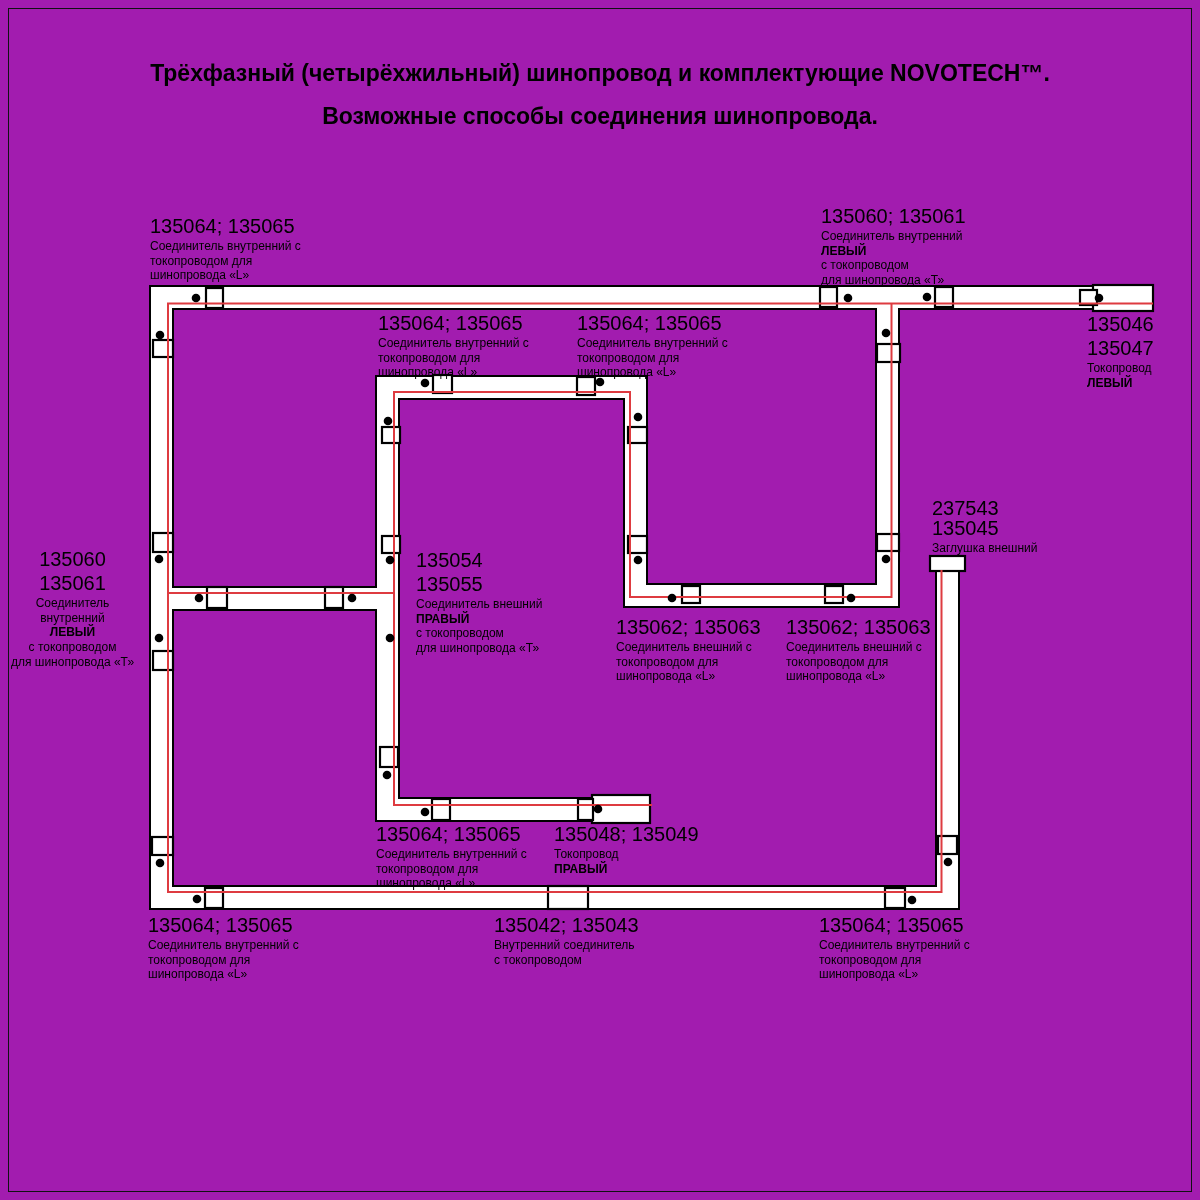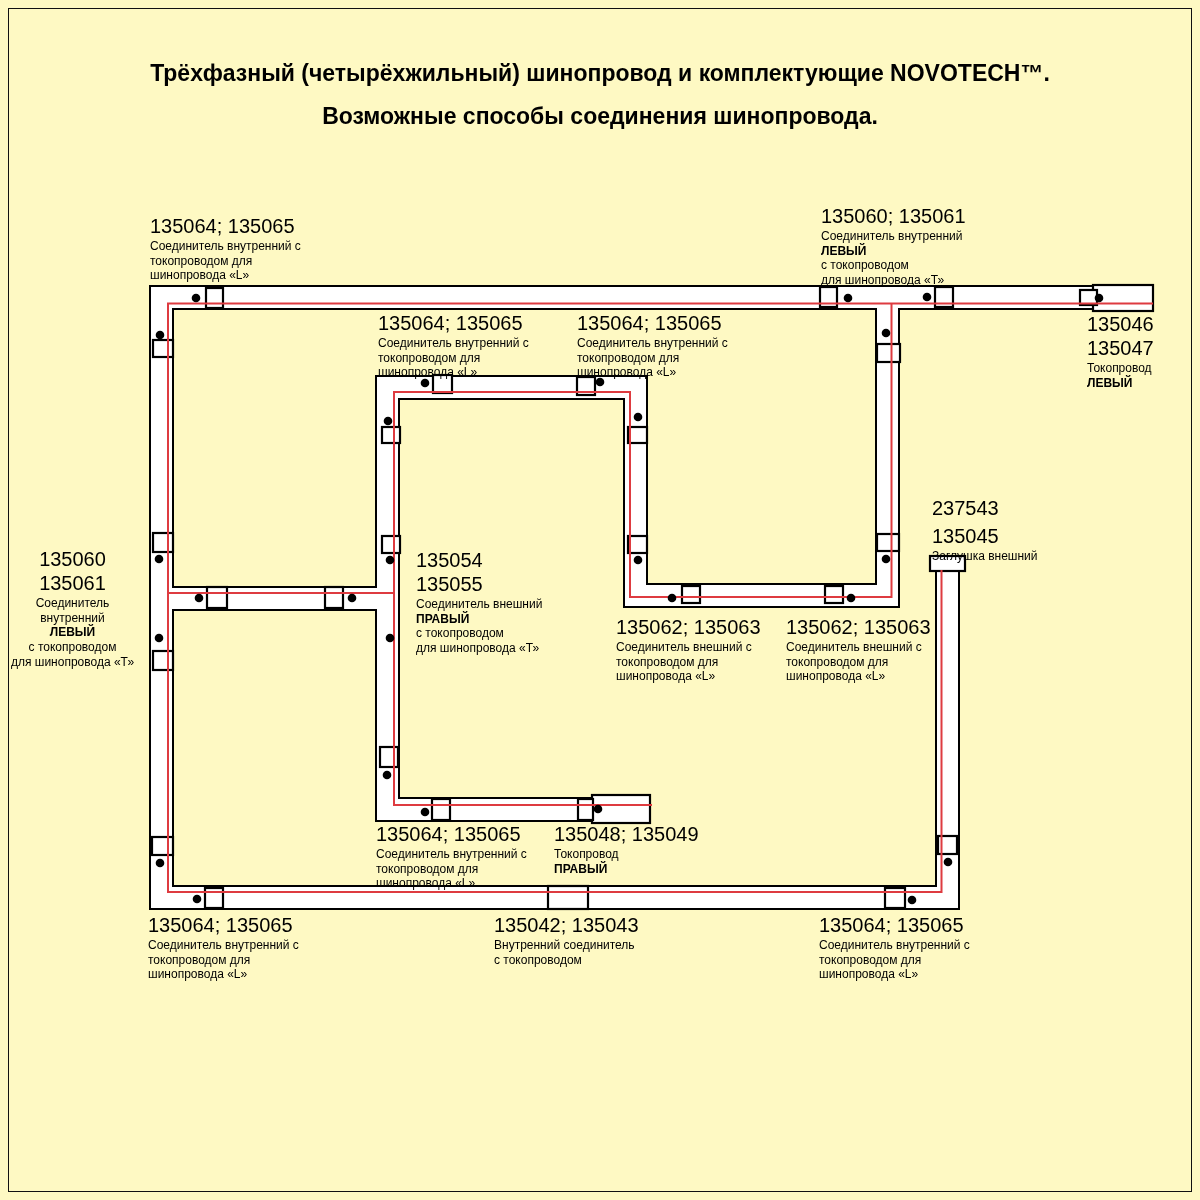--- a/index.html
+++ b/index.html
@@ -1,16 +1,16 @@
 <!DOCTYPE html>
 <html><head>
 <meta charset="utf-8">
 <style>
   html,body{margin:0;padding:0;background:#ffffff;}
-  .page{position:relative;width:1200px;height:1200px;background:#fef9c3;overflow:hidden;
+  .page{position:relative;width:1200px;height:1200px;background:#a21caf;overflow:hidden;
         font-family:"Liberation Sans","DejaVu Sans",sans-serif;color:#000;}
   .frame{position:absolute;left:8px;top:8px;right:8px;bottom:8px;border:1.5px solid #111;}
   .title{position:absolute;left:0;right:0;top:62px;text-align:center;font-weight:bold;font-size:23px;line-height:1;}
   .title .t2{margin-top:20px;}
   .diagram{position:absolute;left:0;top:0;}
   .lbl{position:absolute;text-align:left;}
   .code{font-weight:normal;font-size:20px;line-height:1.0;letter-spacing:0px;}
   .desc{font-size:12px;line-height:1.22;margin-top:3px;white-space:pre-line;}
   .desc b{font-weight:bold;}
   .r{text-align:center;}
@@ -166,21 +166,21 @@
 
   <div class="lbl" style="left:786px;top:617px">
     <div class="code">135062; 135063</div>
     <div class="desc">Соединитель внешний с
 токопроводом для
 шинопровода «L»</div>
   </div>
 
   <div class="lbl" style="left:932px;top:498px">
     <div class="code">237543</div>
-    <div class="code" style="margin-top:8px">135045</div>
+    <div class="code" style="margin-top:0">135045</div>
     <div class="desc">Заглушка внешний</div>
   </div>
 
   <div class="lbl" style="left:376px;top:824px">
     <div class="code">135064; 135065</div>
     <div class="desc">Соединитель внутренний с
 токопроводом для
 шинопровода «L»</div>
   </div>
 

